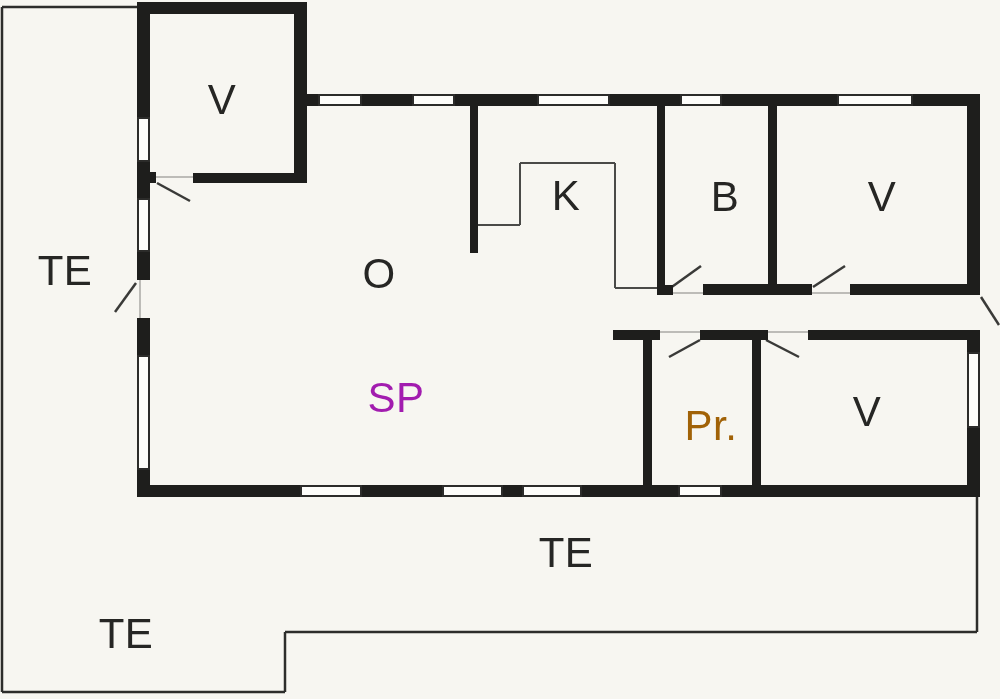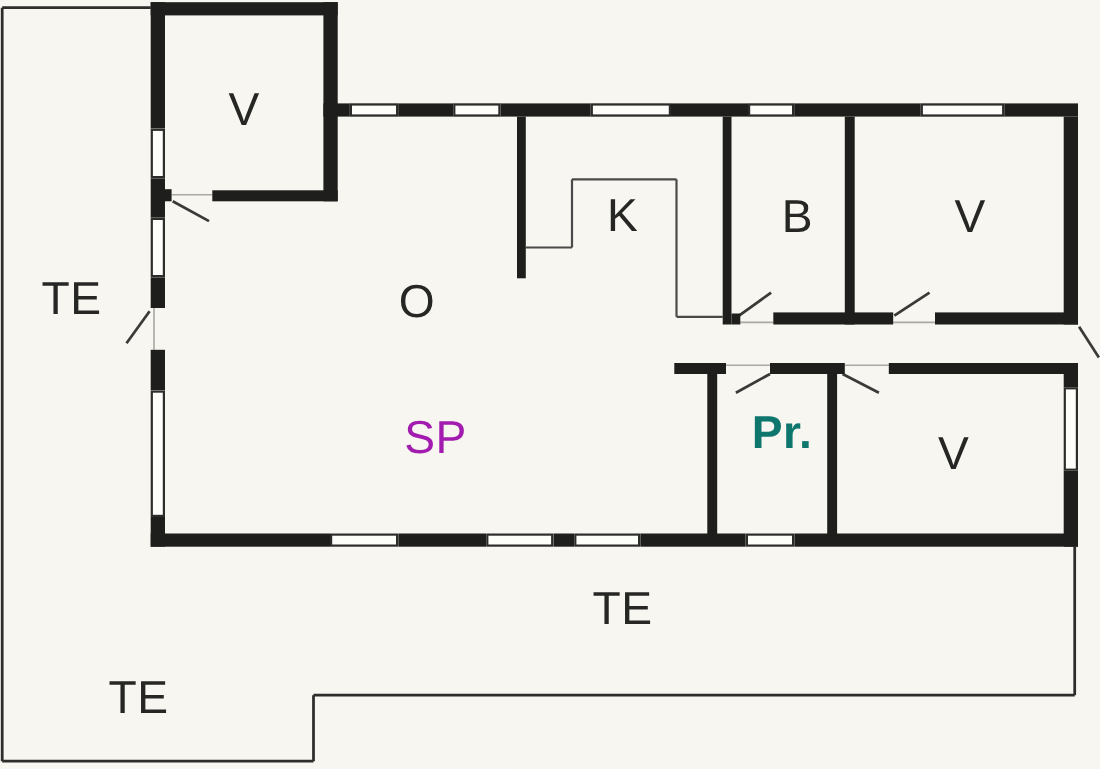--- a/index.html
+++ b/index.html
@@ -122,18 +122,18 @@
       <div class="window" style="left: 967px; top: 352px; width: 13px; height: 76px; background: rgb(253, 253, 250); border-color: rgb(44, 44, 42);"></div>
     </div>
   <div id="labels-layer" class="layer">
       <div class="room-label" style="left: 222px; top: 100px; color: rgb(38, 38, 36);">V</div>
       <div class="room-label" style="left: 65px; top: 271px; color: rgb(38, 38, 36);">TE</div>
       <div class="room-label" style="left: 379px; top: 274px; color: rgb(38, 38, 36);">O</div>
       <div class="room-label" style="left: 566px; top: 196px; color: rgb(38, 38, 36);">K</div>
       <div class="room-label" style="left: 725px; top: 197px; color: rgb(38, 38, 36);">B</div>
       <div class="room-label" style="left: 882px; top: 197px; color: rgb(38, 38, 36);">V</div>
       <div class="room-label" style="left: 396px; top: 398px; color: #a21caf;">SP</div>
-      <div class="room-label" style="left: 711px; top: 393px; color: #0f766e; font-weight: bold;">Pr.</div>
+      <div class="room-label" style="left: 711px; top: 426px; color: #a16207;">Pr.</div>
       <div class="room-label" style="left: 867px; top: 412px; color: rgb(38, 38, 36);">V</div>
       <div class="room-label" style="left: 566px; top: 553px; color: rgb(38, 38, 36);">TE</div>
       <div class="room-label" style="left: 126px; top: 634px; color: rgb(38, 38, 36);">TE</div>
     </div>
 </div>
 
 </body></html>

